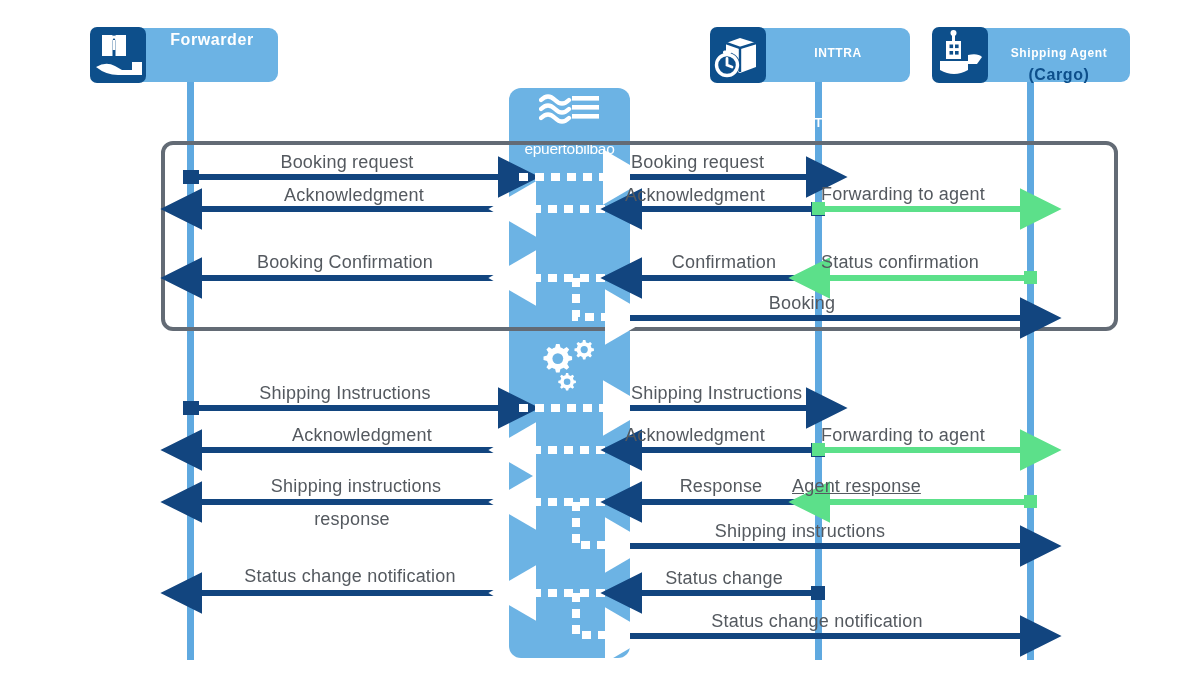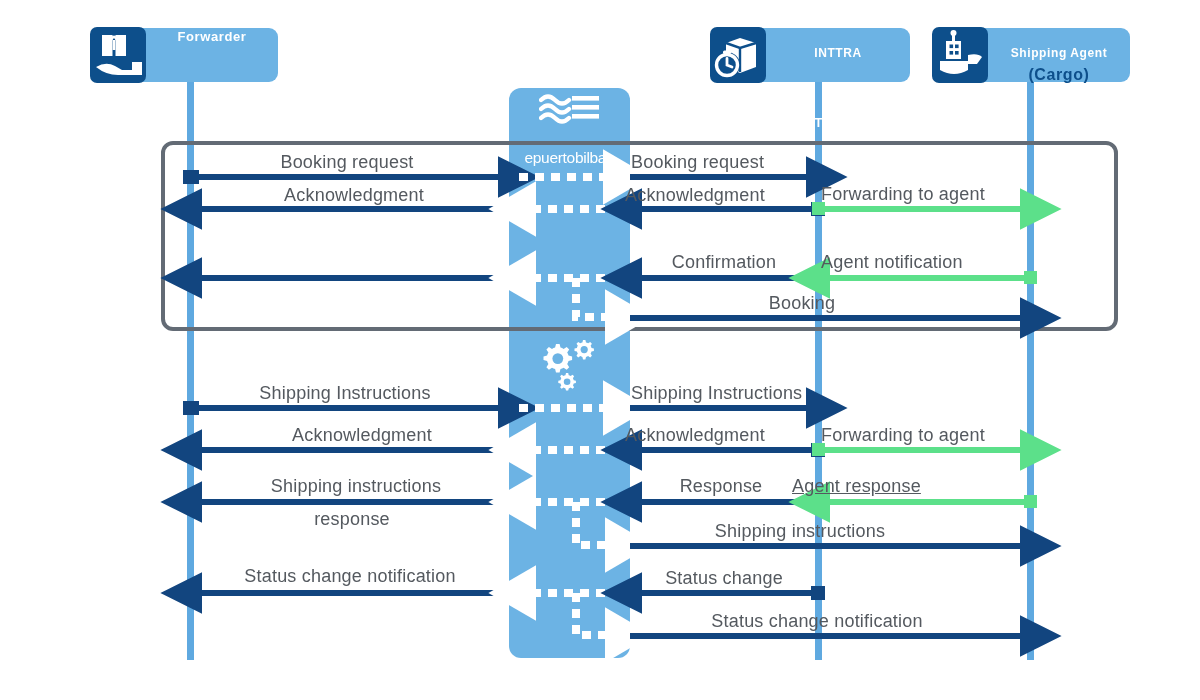--- a/index.html
+++ b/index.html
@@ -30,21 +30,21 @@
     height: 54px;
     border-radius: 9px;
     background: #6cb3e4;
     display: flex;
     justify-content: center;
     box-sizing: border-box;
   }
   .actor-label {
     color: #ffffff;
     font-weight: bold;
-    font-size: 13px;
+    font-size: 16px;
     letter-spacing: 0.6px;
     text-align: center;
     line-height: 1.45;
     padding-left: 34px;
     padding-right: 6px;
     white-space: pre-line;
   }
   .actor-label.small { font-size: 12px; }
   .actor-sub {
     display: block;
@@ -73,21 +73,21 @@
     position: absolute;
     left: 509px;
     top: 92px;
     width: 121px;
     text-align: center;
     color: #ffffff;
   }
   .platform-logo .brand {
     font-size: 15.5px;
     letter-spacing: -0.3px;
-    margin-top: 19px;
+    margin-top: 10px;
   }
   .gears {
     position: absolute;
     left: 534px;
     top: 338px;
     width: 72px;
     height: 56px;
   }
   
   .frame {
@@ -338,22 +338,23 @@
       <line x1="630" y1="636" x2="1022" y2="636" stroke="#12457f" stroke-width="6" marker-end="url(#navyR)"></line>
     </g>
   </svg>
 
   <div class="msg center" style="left:347px; top:152px;">Booking request</div>
   <div class="msg" style="left:631px; top:152px;">Booking request</div>
   <div class="msg center" style="left:354px; top:185px;">Acknowledgment</div>
   <div class="msg" style="left:625px; top:185px;">Acknowledgment</div>
   <div class="msg" style="left:821px; top:184px;">Forwarding to agent</div>
 
+  <div class="msg center" style="left:345px; top:252px;">Booking  Confirmation</div>
   <div class="msg center" style="left:724px; top:252px;">Confirmation</div>
-  <div class="msg" style="left:821px; top:252px;">Agent notification</div>
+  <div class="msg" style="left:821px; top:252px;">Status confirmation</div>
   <div class="msg center" style="left:802px; top:293px;">Booking</div>
 
   <div class="msg center" style="left:345px; top:383px;">Shipping Instructions</div>
   <div class="msg" style="left:631px; top:383px;">Shipping Instructions</div>
   <div class="msg center" style="left:362px; top:425px;">Acknowledgment</div>
   <div class="msg" style="left:625px; top:425px;">Acknowledgment</div>
   <div class="msg" style="left:821px; top:425px;">Forwarding to agent</div>
 
   <div class="msg center" style="left:356px; top:476px;">Shipping instructions</div>
   <div class="msg center" style="left:352px; top:509px;">response</div>

